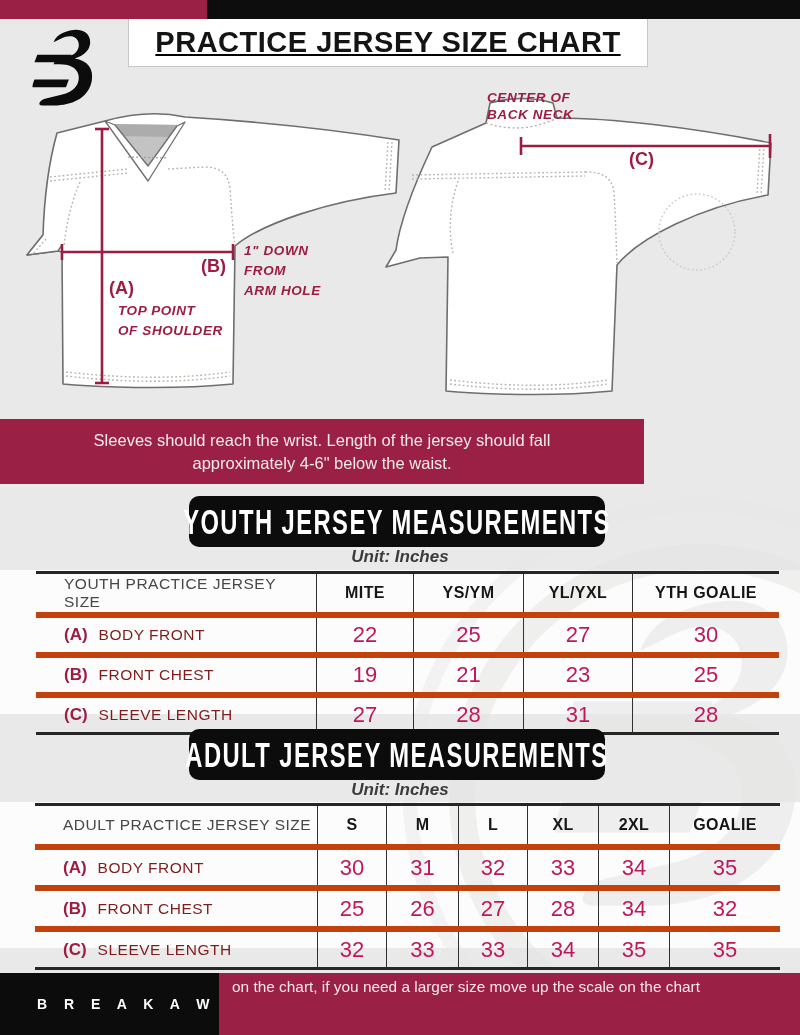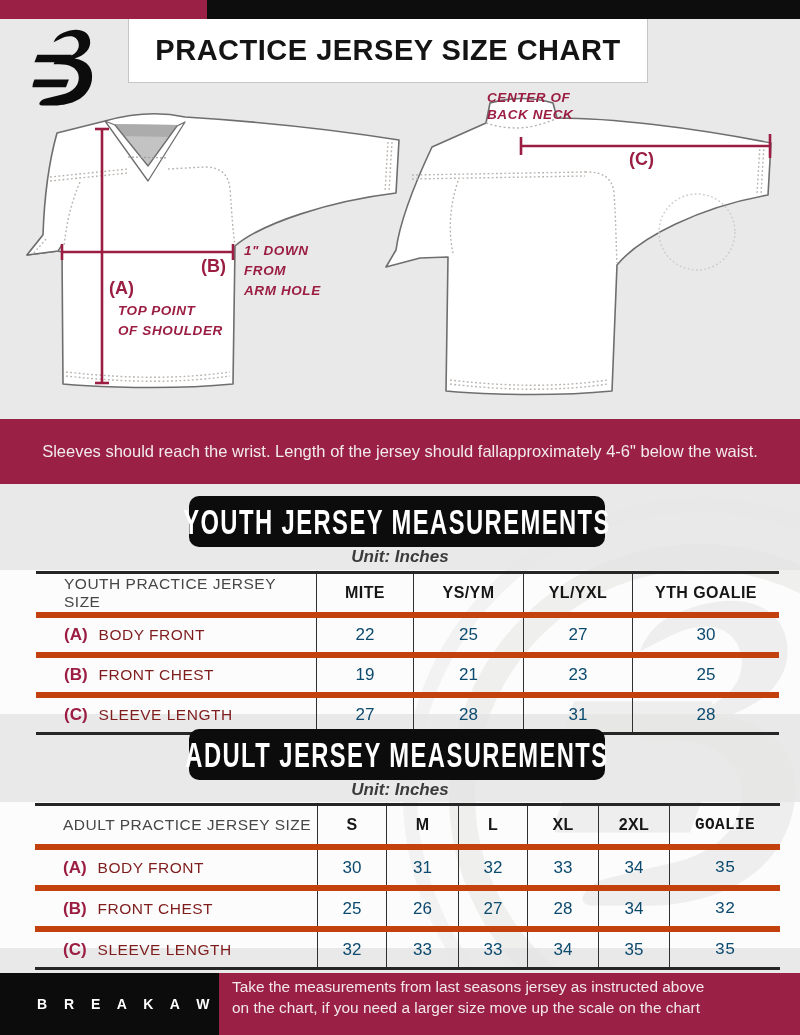--- a/index.html
+++ b/index.html
@@ -1,36 +1,36 @@
 <!DOCTYPE html>
 <html><head>
 <meta charset="utf-8">
 <style>
   html,body{margin:0;padding:0;background:#d8d8d8;}
   #page{position:relative;width:800px;height:1035px;background:#e9e9ea;overflow:hidden;
         font-family:"Liberation Sans",sans-serif;}
   
   .top-strip{position:absolute;top:0;left:0;width:800px;height:19px;background:#0d0d0d;}
   .top-strip-maroon{position:absolute;top:0;left:0;width:207px;height:19px;background:#9A2045;}
-  .header-white{position:absolute;left:128px;top:19px;width:520px;height:64px;background:#ffffff;
+  .header-white{position:absolute;left:128px;top:19px;width:520px;height:48px;background:#ffffff;
         border:1px solid #c6c6c6;border-top:none;box-sizing:border-box;
-        display:flex;align-items:center;justify-content:center;z-index:3;}
+        display:flex;align-items:center;justify-content:center;z-index:3;text-decoration:underline;}
   .header-title{font-size:29px;font-weight:bold;color:#141414;letter-spacing:.5px;white-space:nowrap;}
   .header-season{position:absolute;left:648px;top:19px;width:152px;height:48px;background:#9A2045;
         display:flex;align-items:center;justify-content:center;z-index:3;}
   .season-text{color:#fff;font-weight:bold;font-size:22px;letter-spacing:4px;
         transform:scale(.82,1.12);white-space:nowrap;}
   .logo-header{position:absolute;left:26px;top:26px;width:80px;height:88px;z-index:4;}
   
   .diagram-svg{position:absolute;left:0;top:85px;width:800px;height:335px;z-index:2;}
   .dlabel-italic{font-style:italic;font-size:13.5px;letter-spacing:.6px;font-weight:bold;}
   .dlabel-bold{font-size:18px;font-weight:bold;}
   
-  .notice{position:absolute;left:0;top:419px;width:800px;height:65px;background:#9A2045;z-index:2;
-        display:flex;align-items:center;justify-content:center;}
+  .notice{position:absolute;left:0;top:419px;width:644px;height:65px;background:#9A2045;z-index:2;
+        display:flex;flex-direction:column;align-items:center;justify-content:center;}
   .notice div{color:#f3eaec;font-size:16.5px;line-height:23px;}
   
   .white-strip{position:absolute;left:0;width:800px;background:#fcfcfc;z-index:0;}
   .strip-youth{top:570px;height:144px;}
   .strip-adult{top:802px;height:146px;}
   .watermark{position:absolute;left:340px;top:488px;width:460px;height:482px;z-index:1;pointer-events:none;}
   .heading-box{position:absolute;left:189px;width:416px;height:51px;background:#0c0c0c;border-radius:10px;
         display:flex;align-items:center;justify-content:center;z-index:2;}
   .hb-youth{top:496px;} .hb-adult{top:729px;}
   .heading-text{color:#ffffff;font-weight:bold;font-size:33px;letter-spacing:2px;
@@ -42,29 +42,29 @@
   .mtable{position:absolute;z-index:2;border-top:3px solid #262626;border-bottom:3px solid #262626;}
   .t-youth{left:36px;top:571px;width:743px;}
   .t-adult{left:35px;top:803px;width:745px;}
   .mrow{display:flex;align-items:stretch;}
   .mrow:not(:last-child){border-bottom:6px solid #c2410c;}
   .cell{box-sizing:border-box;display:flex;align-items:center;justify-content:center;}
   .cell:not(:first-child){border-left:1.5px solid #303030;}
   .t-youth .c0{width:280px;} .t-youth .c1{width:97px;} .t-youth .c2{width:110px;}
   .t-youth .c3{width:109px;} .t-youth .c4{flex:1;}
   .t-adult .c0{width:282px;} .t-adult .c1{width:69px;} .t-adult .c2{width:72px;}
-  .t-adult .c3{width:69px;} .t-adult .c4{width:71px;} .t-adult .c5{width:71px;} .t-adult .c6{flex:1;font-family:Liberation Mono, monospace;}
+  .t-adult .c3{width:69px;} .t-adult .c4{width:71px;} .t-adult .c5{width:71px;} .t-adult .c6{flex:1;}
   .hrow{height:38px;}
   .t-youth .drow{height:34px;} .t-adult .drow{height:35px;}
   .label-cell{justify-content:flex-start;padding-left:28px;}
   .col-head-label{font-size:15.5px;color:#474747;letter-spacing:.5px;}
   .col-head{font-size:16px;font-weight:bold;color:#161616;letter-spacing:.4px;}
   .row-key{font-size:17px;font-weight:bold;color:#9B1E42;margin-right:11px;}
   .row-label{font-size:15.5px;color:#7f1d1d;letter-spacing:.5px;}
-  .val{font-size:17px;color:#0c4a6e;}
+  .val{font-size:22px;color:#be185d;}
   
   .footer{position:absolute;left:0;top:973px;width:800px;height:62px;display:flex;z-index:3;}
   .footer-black{width:219px;background:#0c0c0c;display:flex;align-items:center;
         padding-left:26px;box-sizing:border-box;}
   .footer-logo{width:27px;height:36px;margin-right:11px;}
   .brand{color:#ffffff;font-size:14px;font-weight:bold;letter-spacing:6.5px;white-space:nowrap;}
   .footer-maroon{flex:1;background:#9A2045;color:#f2e7ea;font-size:15.4px;line-height:20.6px;
         padding:4px 6px 0 13px;box-sizing:border-box;}
 </style>
 </head>
@@ -267,18 +267,17 @@
   </div>
 
   <div class="footer">
     <div class="footer-black">
       <svg class="footer-logo" viewBox="0 0 70 92">
         <use href="#bk-logo" fill="#c4bfbf"></use>
       </svg>
       <span class="brand">B R E A K A W A Y</span>
     </div>
     <div class="footer-maroon">
-      <div>Take the measurements from last seasons jersey as instructed above</div>
       <div>on the chart, if you need a larger size move up the scale on the chart</div>
     </div>
   </div>
 
 </div>
 
 </body></html>

